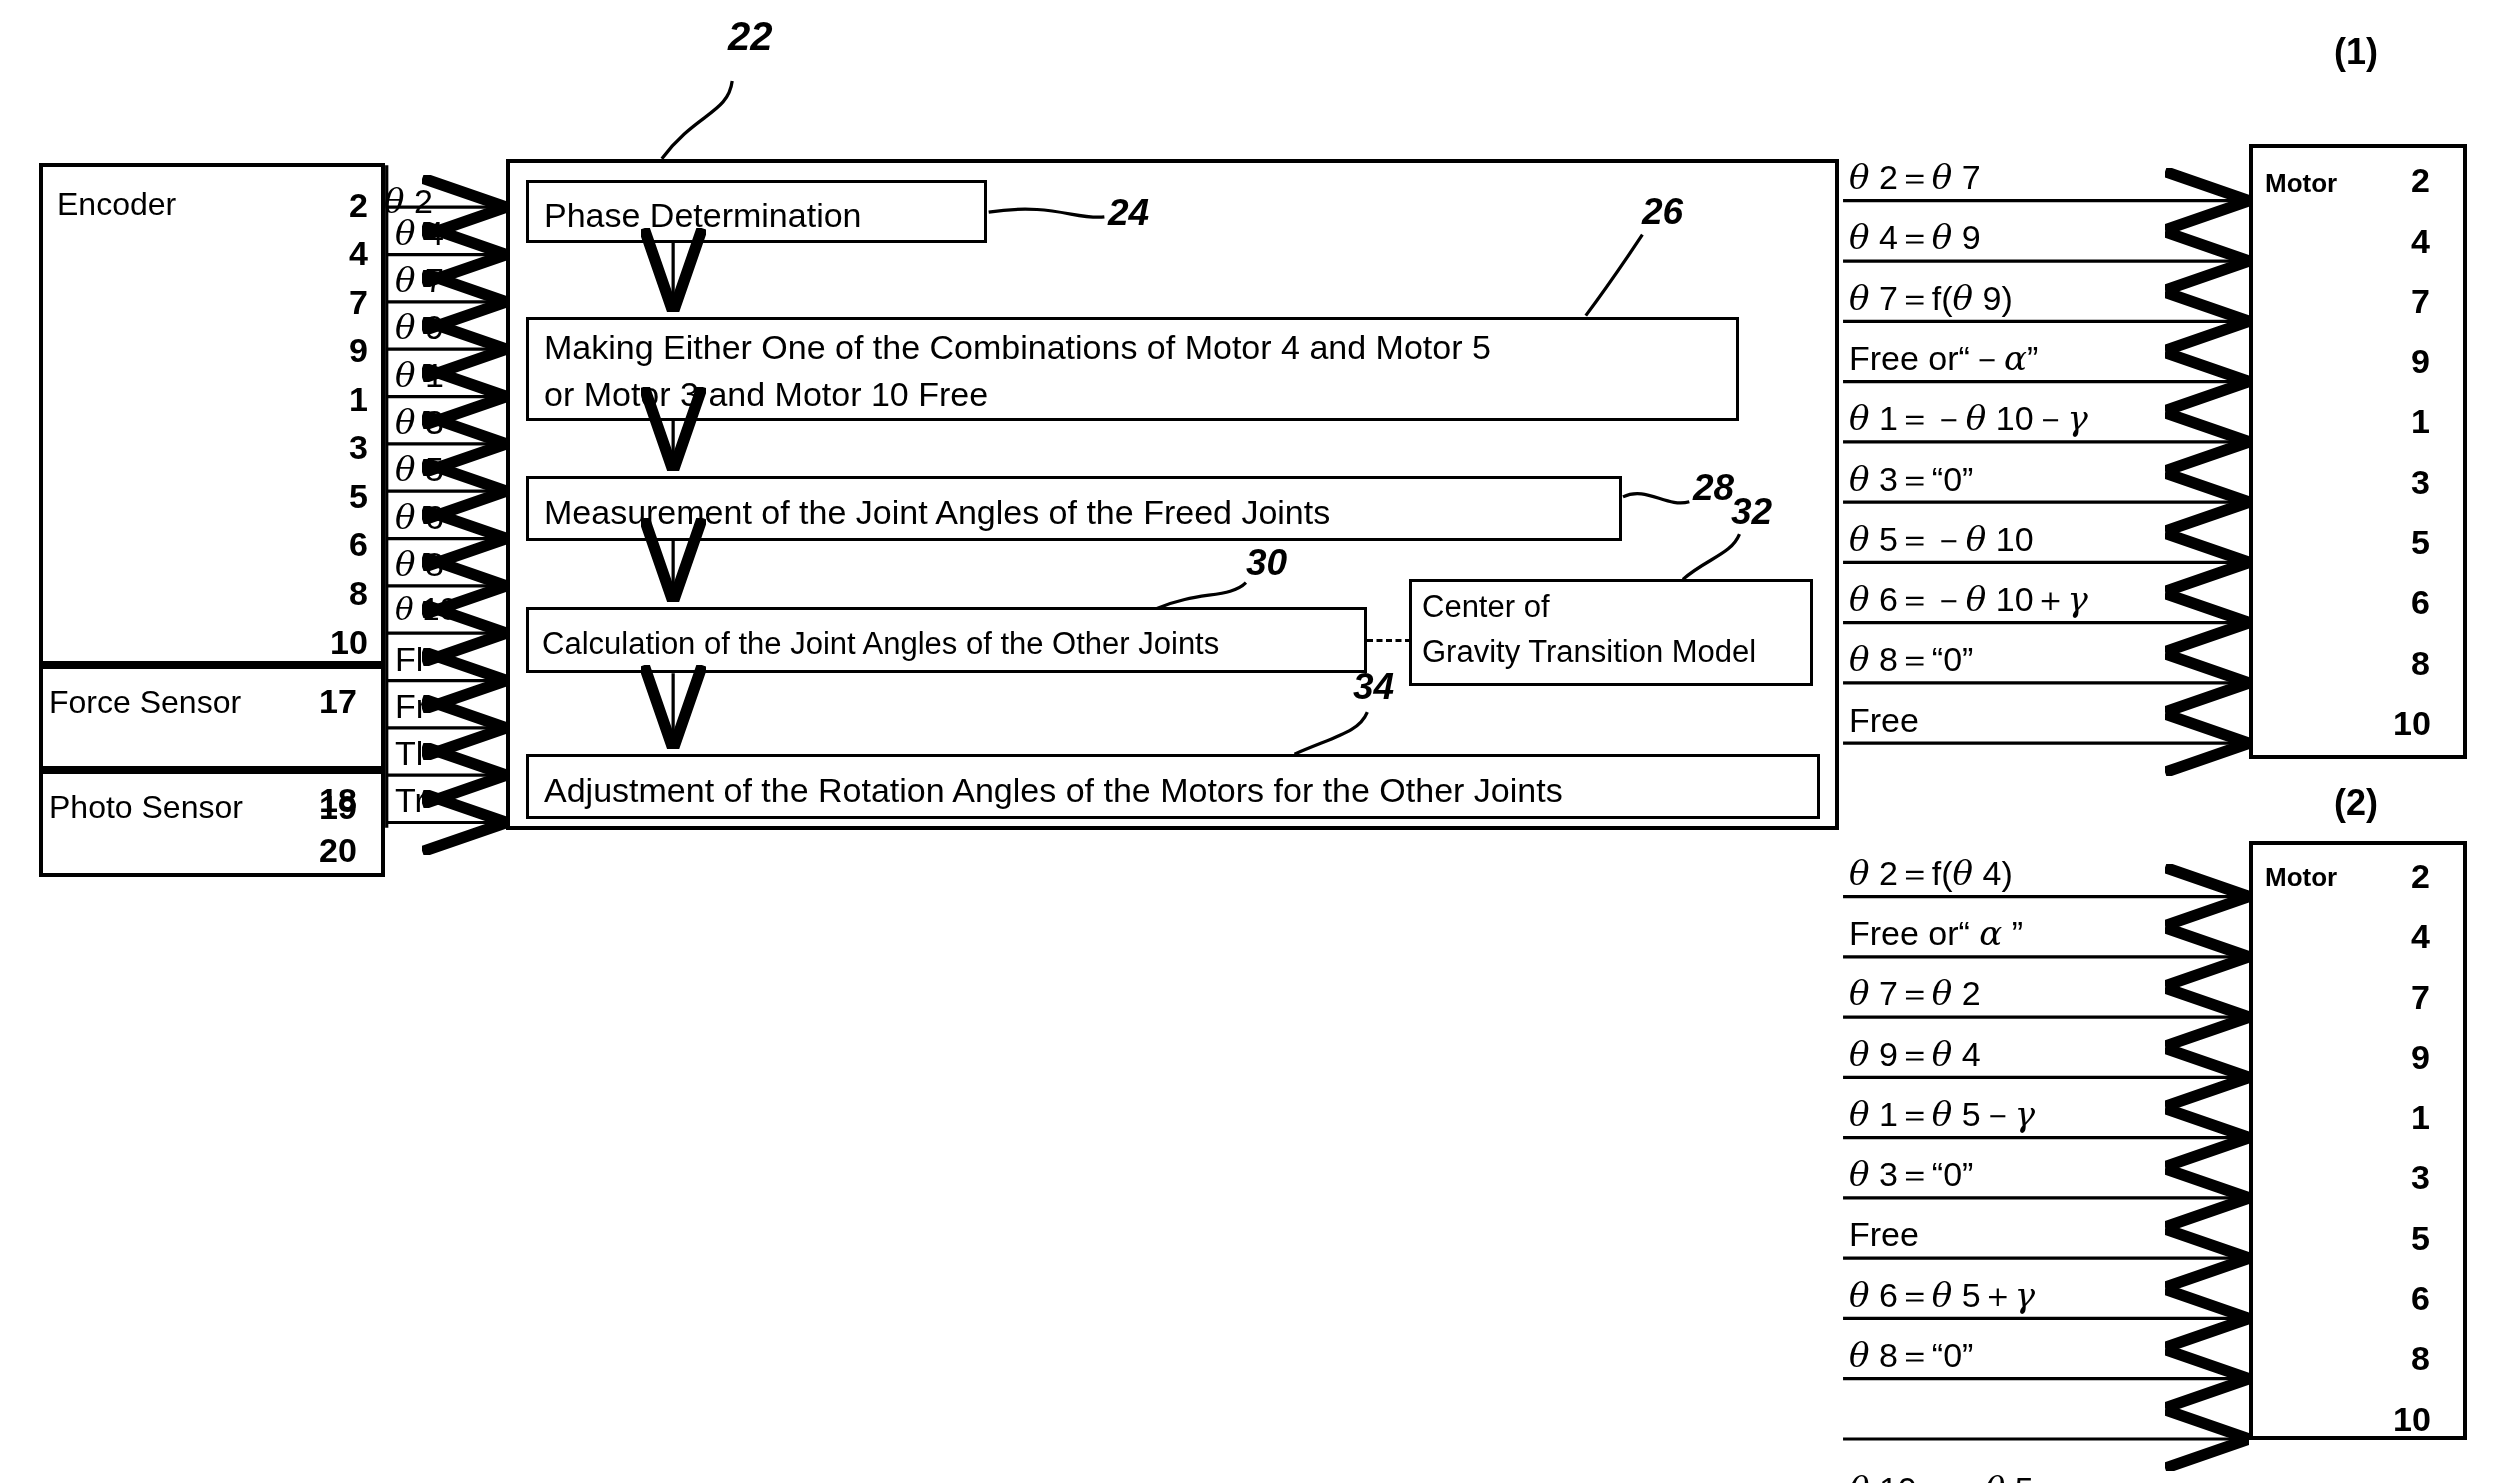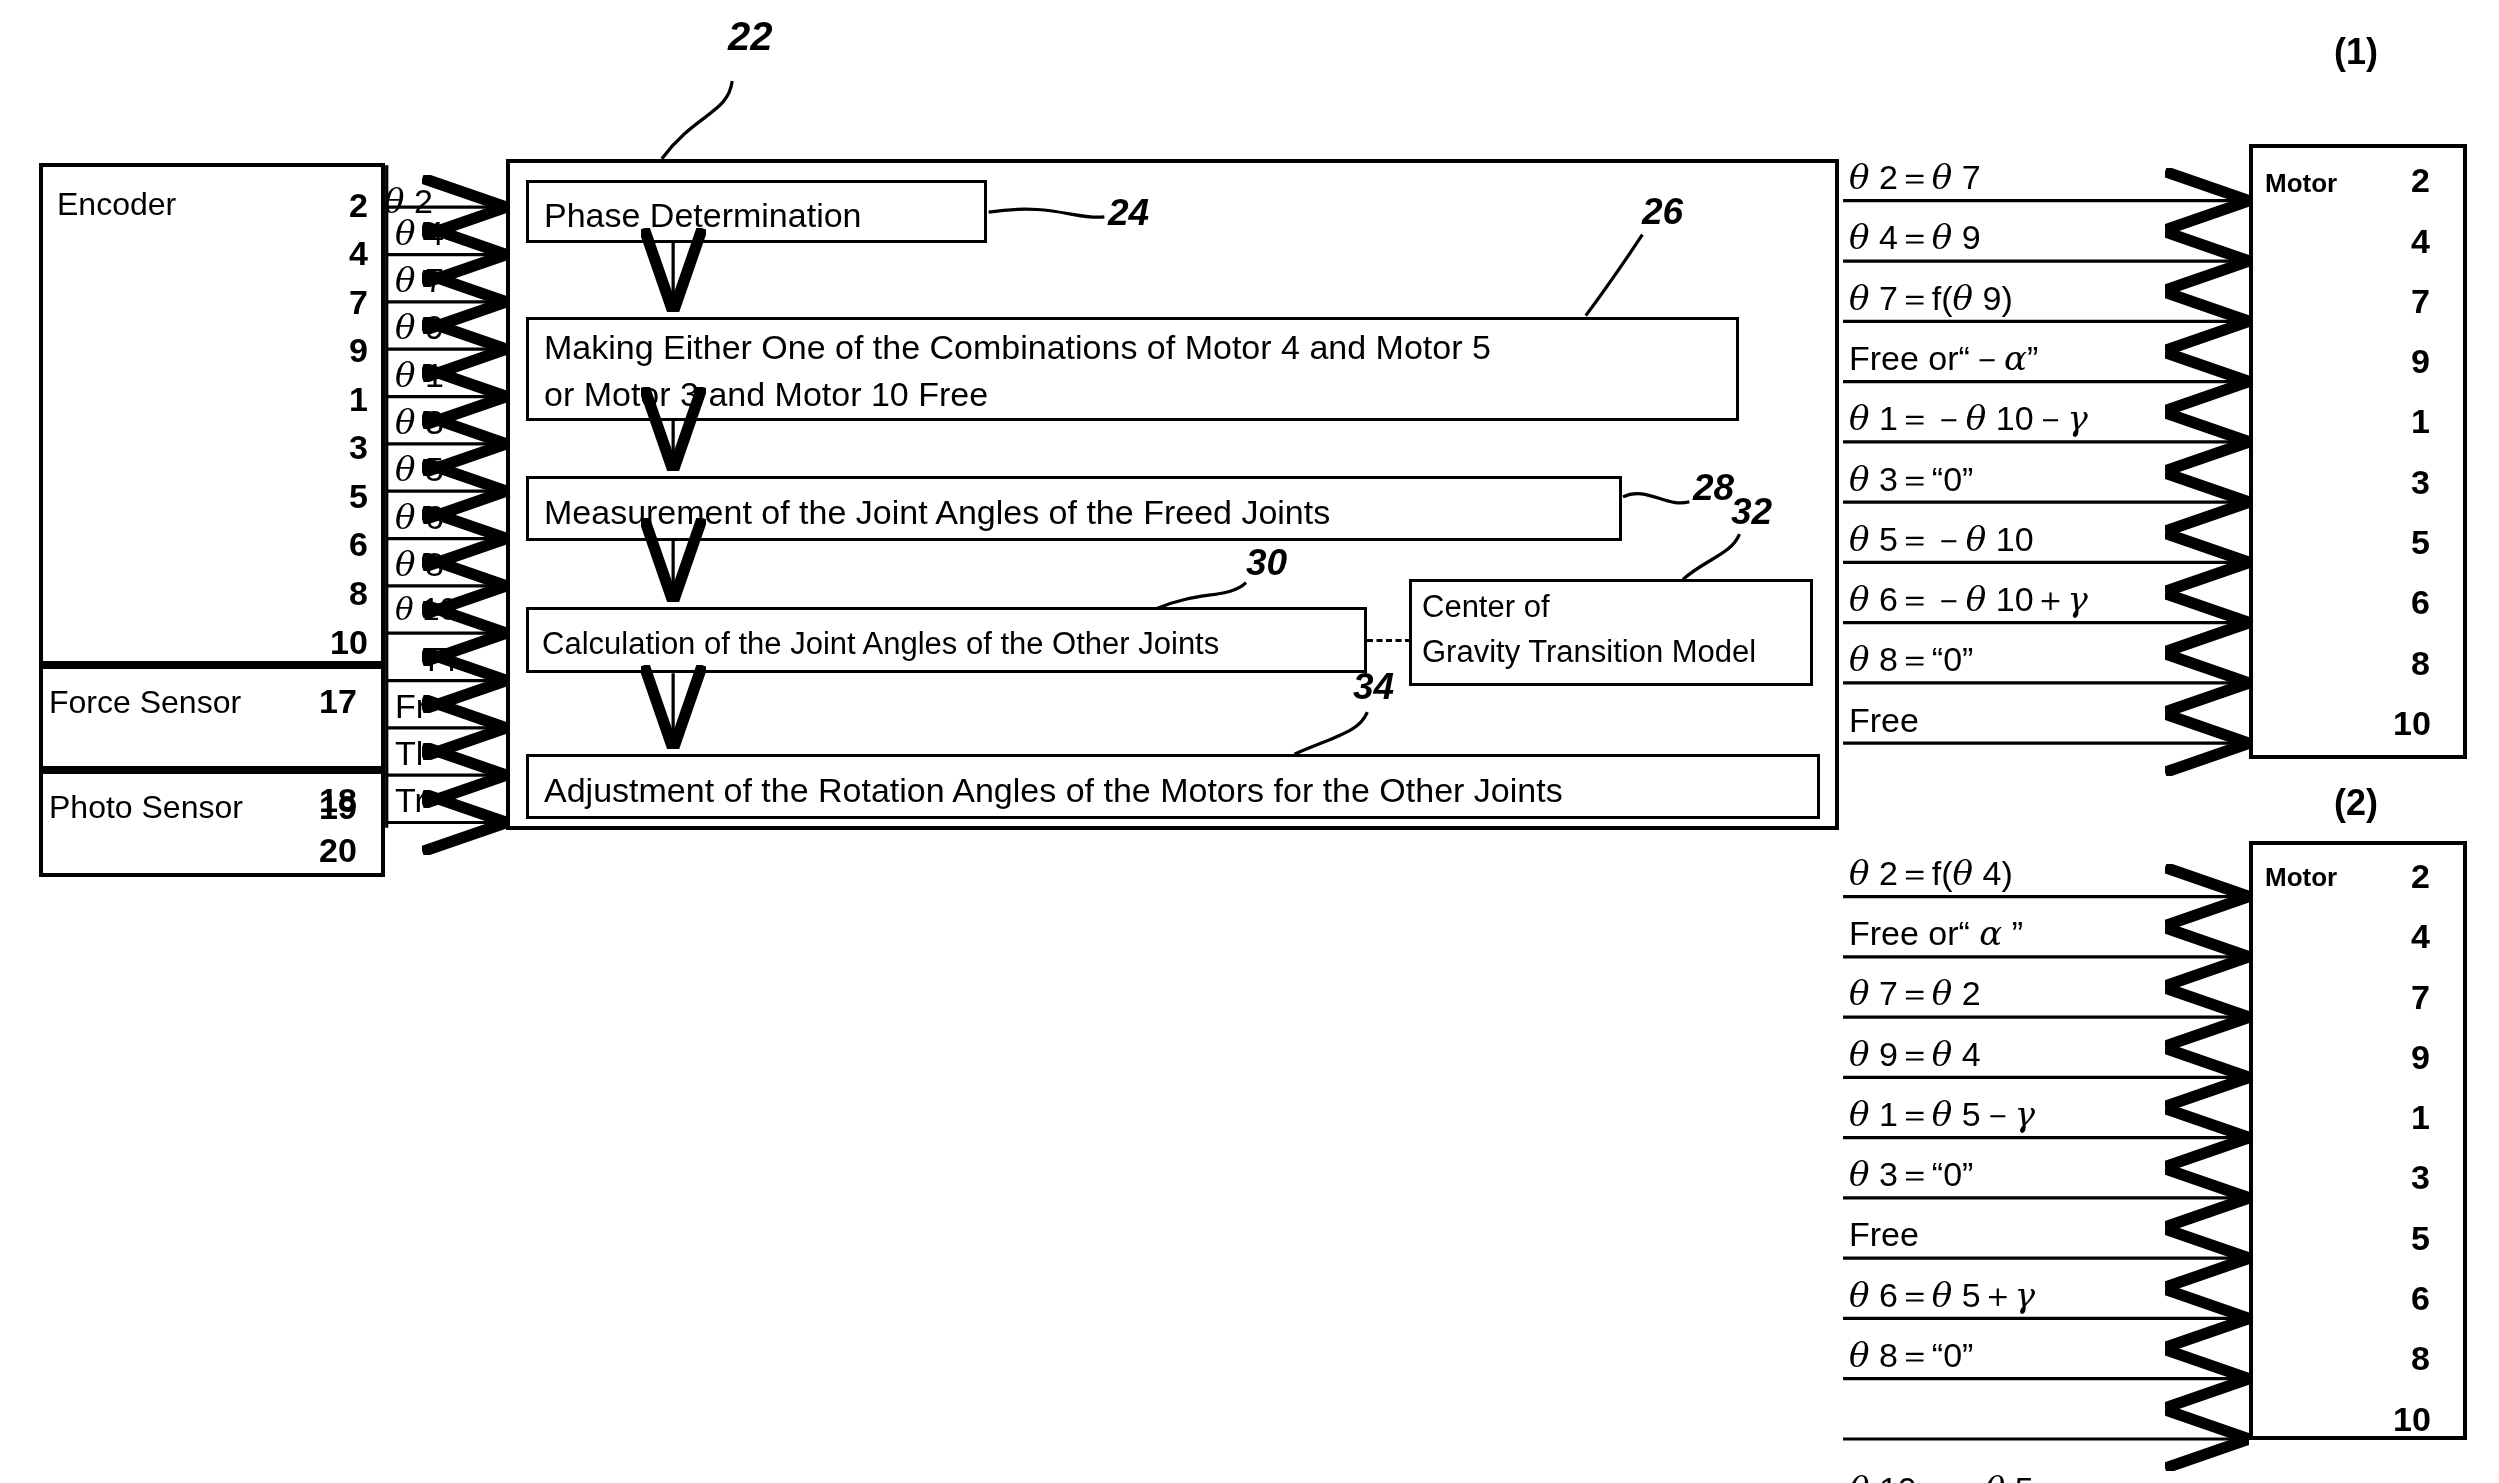--- a/index.html
+++ b/index.html
@@ -63,21 +63,21 @@
     <div class="t sig" style="left: 384px; top: 168px; margin-top: 16px;"><span class="theta">θ</span> 2</div>
     <div class="t sig" style="left: 395px; top: 216px;"><span class="theta">θ</span> 4</div>
     <div class="t sig" style="left: 395px; top: 263px;"><span class="theta">θ</span> 7</div>
     <div class="t sig" style="left: 395px; top: 310px;"><span class="theta">θ</span> 9</div>
     <div class="t sig" style="left: 395px; top: 358px;"><span class="theta">θ</span> 1</div>
     <div class="t sig" style="left: 395px; top: 405px;"><span class="theta">θ</span> 3</div>
     <div class="t sig" style="left: 395px; top: 452px;"><span class="theta">θ</span> 5</div>
     <div class="t sig" style="left: 395px; top: 500px;"><span class="theta">θ</span> 6</div>
     <div class="t sig" style="left: 395px; top: 547px;"><span class="theta">θ</span> 8</div>
     <div class="t sig-small" style="left: 395px; top: 594px;"><span class="theta">θ</span> 10</div>
-    <div class="t sig" style="left: 395px; top: 642px; margin-left: 32px;">Fl</div>
+    <div class="t sig" style="left: 395px; top: 642px;">Fl</div>
     <div class="t sig" style="left: 395px; top: 689px;">Fr</div>
     <div class="t sig" style="left: 395px; top: 736px;">Tl</div>
     <div class="t sig" style="left: 395px; top: 783px;">Tr</div>
   </div>
 
 <div class="box" style="left:506px;top:159px;width:1333px;height:671px;"></div>
 
 <div class="t ref" style="left:728px;top:16px;font-size:40px;"><span>22</span></div>
 
 <div class="box-thin" style="left:526px;top:180px;width:461px;height:63px;"></div>

